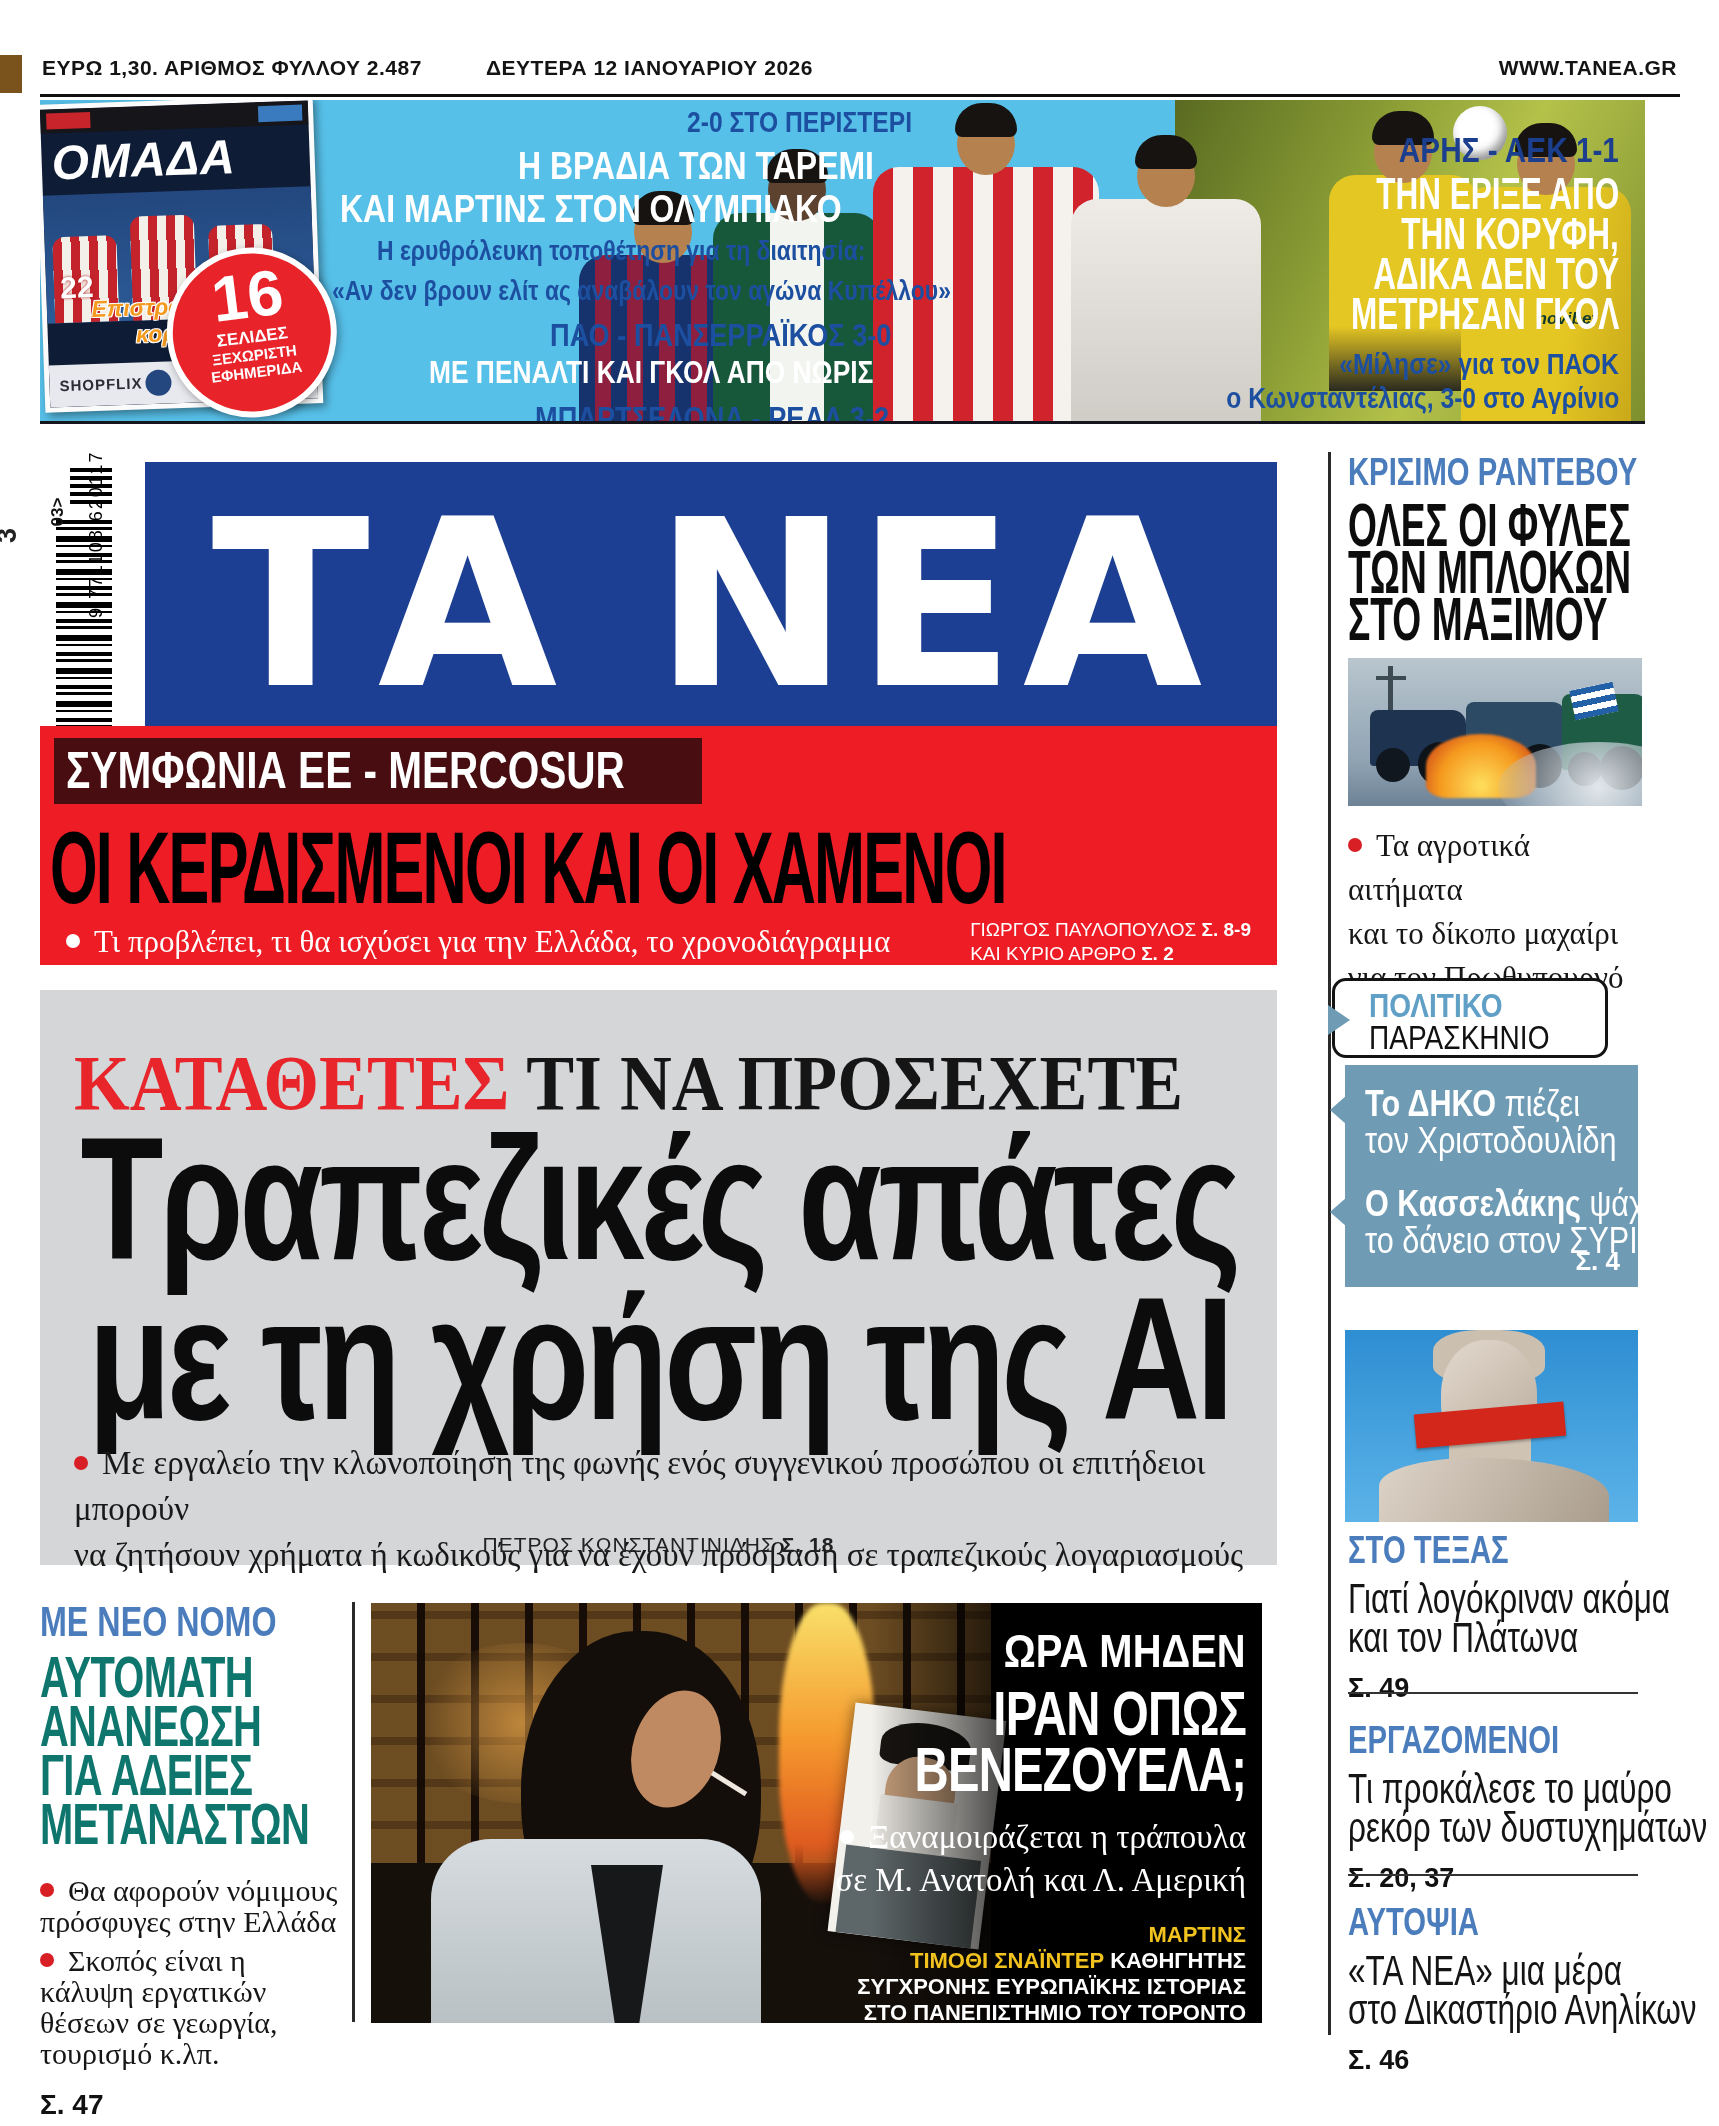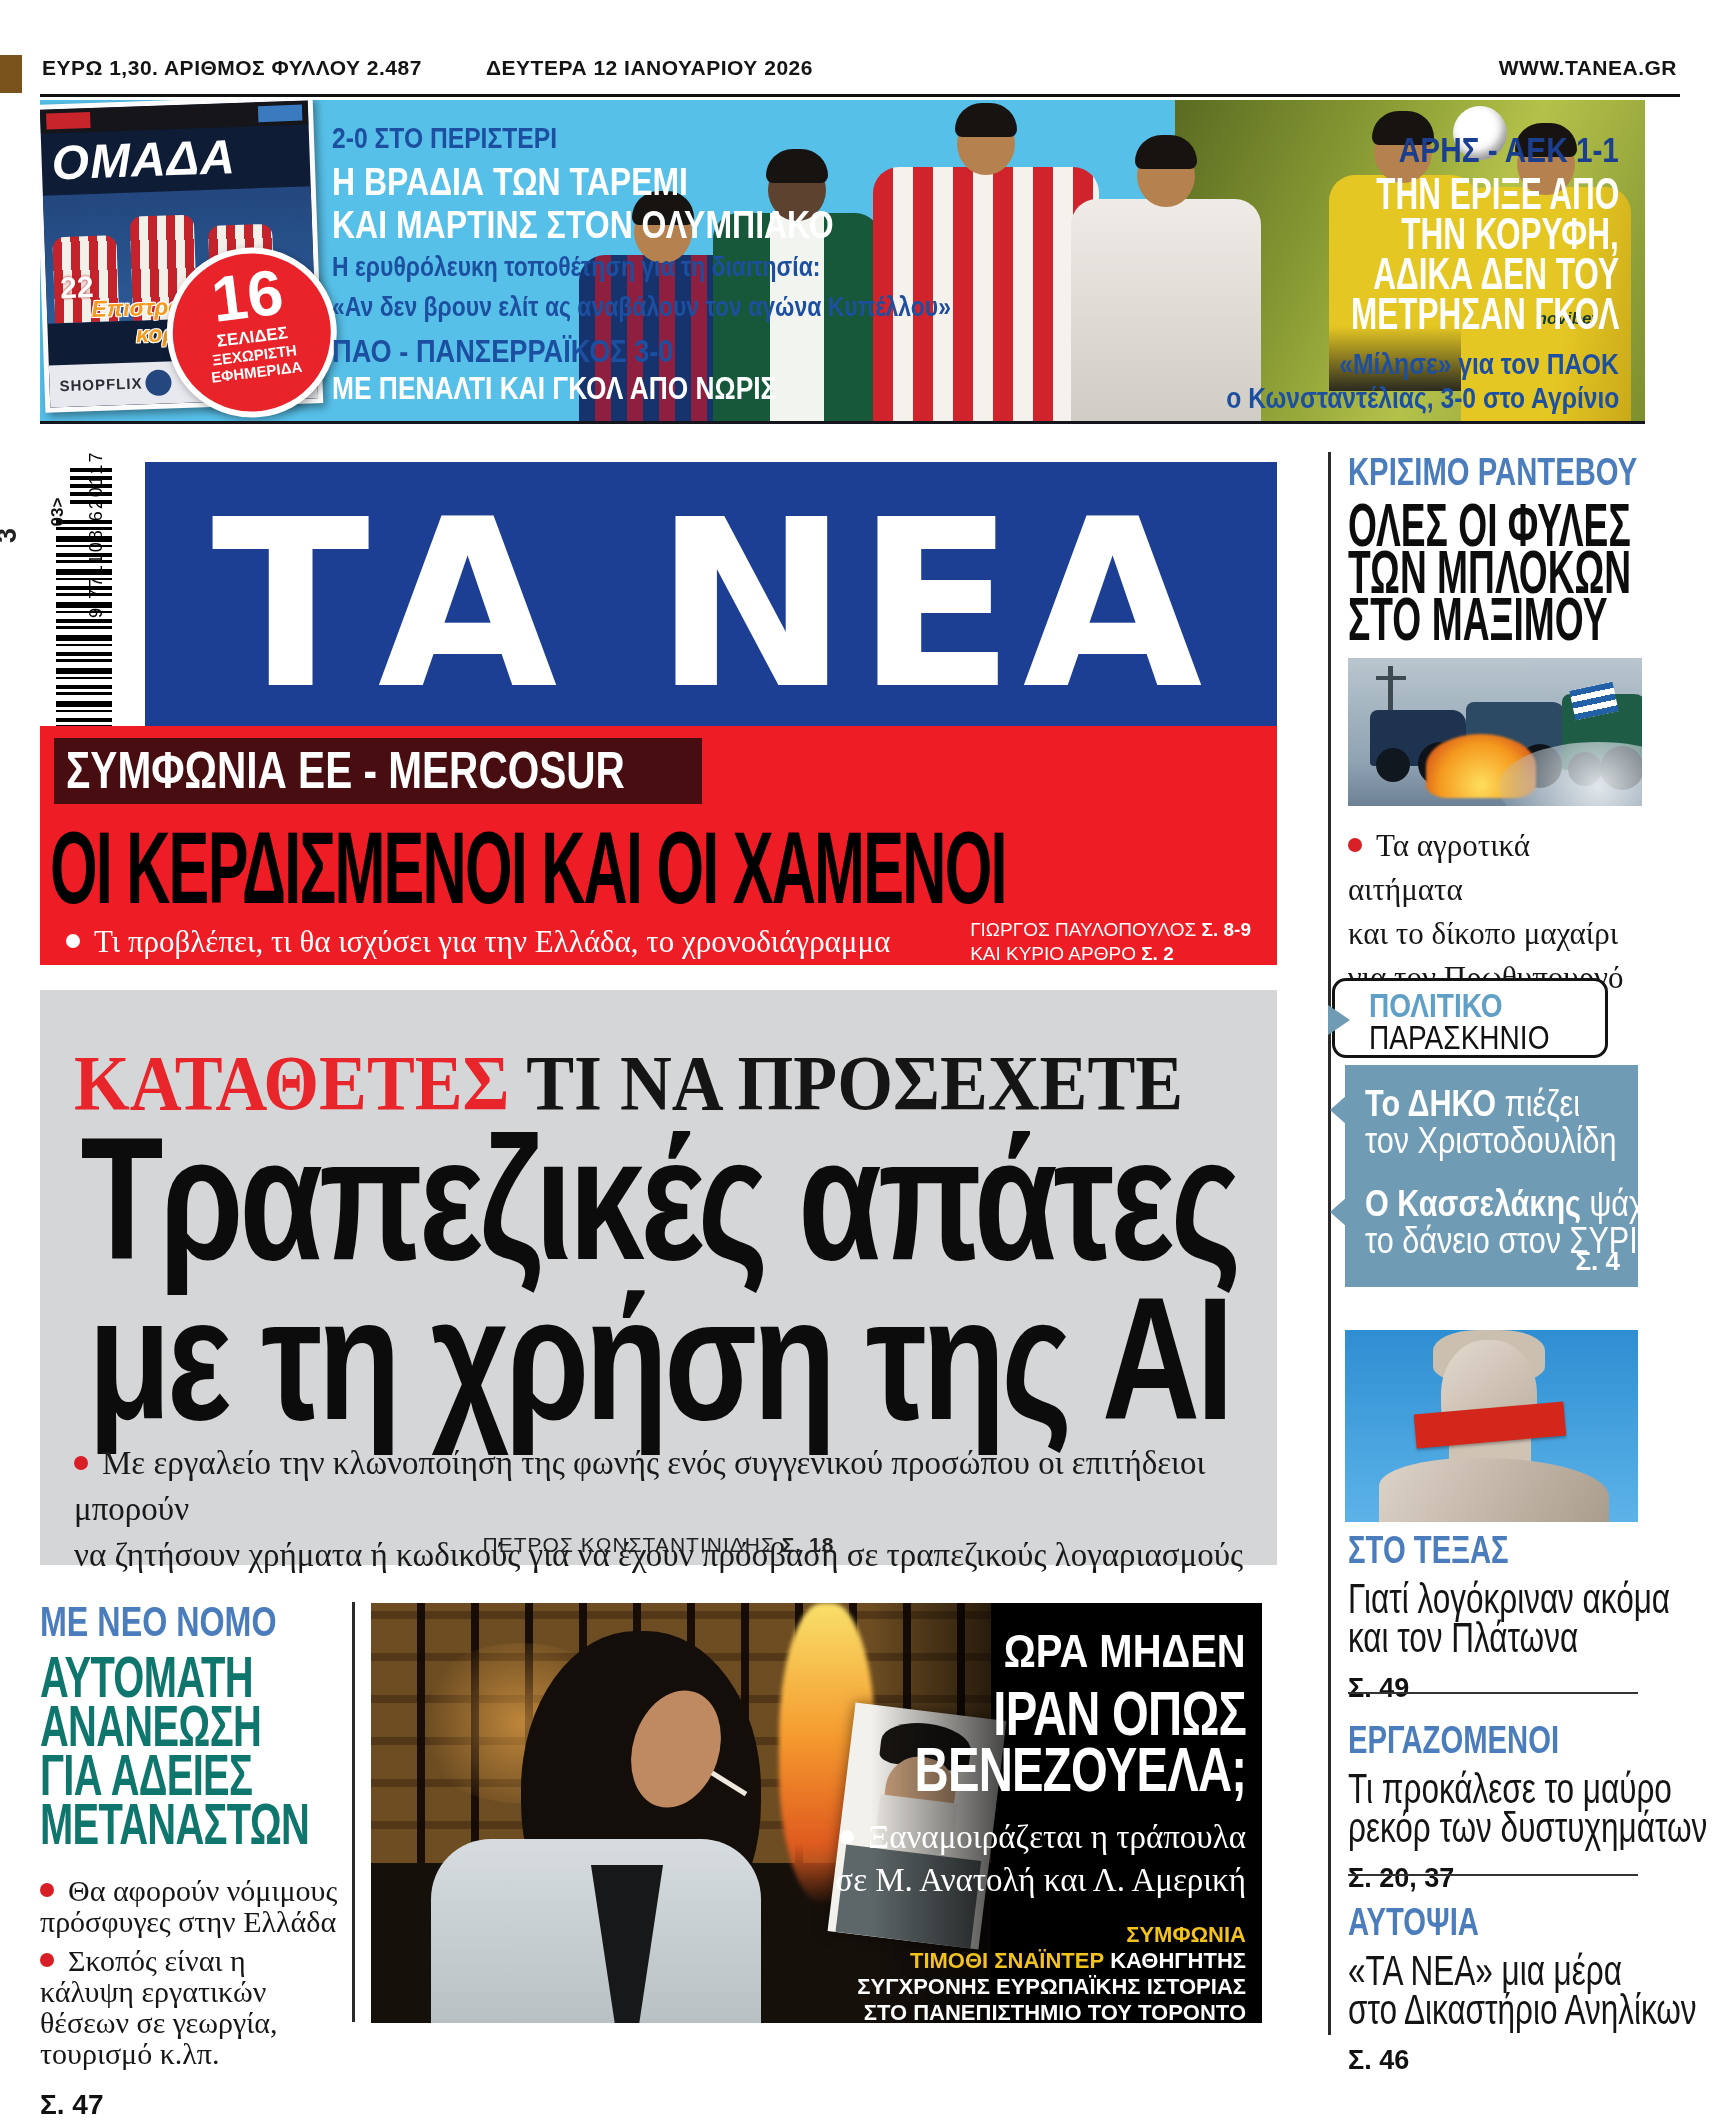--- a/index.html
+++ b/index.html
@@ -60,21 +60,21 @@
   .cover-foot{position:absolute;left:0;bottom:0;width:100%;height:42px;background:#e8e9ee;}
   .cover-brand{position:absolute;left:10px;top:12px;font-size:15px;font-weight:800;color:#2c2c34;letter-spacing:1px;}
   .cover-foot i{position:absolute;left:96px;top:8px;width:26px;height:26px;border-radius:50%;background:#23477e;}
   .badge{position:absolute;right:-16px;bottom:-12px;width:158px;height:158px;border-radius:50%;
       background:#e8232a;border:6px solid #fff;transform:rotate(-5deg);text-align:center;color:#fff;
       box-shadow:2px 3px 8px rgba(0,0,0,.35);}
   .badge .n{font-size:64px;font-weight:800;line-height:64px;margin-top:10px;}
   .badge .l1{font-size:17px;font-weight:800;line-height:19px;}
   .badge .l2{font-size:15px;font-weight:700;line-height:17px;}
   
-  .sb-left{position:absolute;left:292px;top:24px;width:620px;line-height:1;}
+  .sb-left{position:absolute;left:292px;top:8px;width:620px;line-height:1;text-align:right;}
   .sb-kick{font-size:29px;font-weight:800;color:#1d4fa1;}
   .sb-t{font-size:39px;font-weight:800;color:#fff;margin-top:9px;}
   .sb-s{font-size:27px;font-weight:700;color:#1d4fa1;margin-top:7px;}
   .mt14{margin-top:14px;} .mt10{margin-top:10px;}
   .sb-right{position:absolute;right:26px;top:32px;text-align:right;line-height:1;}
   .sbr-kick{font-size:35px;font-weight:800;color:#1b3f8e;}
   .sbr-t{font-size:45px;font-weight:800;color:#fff;margin-top:8px;line-height:38px;}
   .sbr-s{font-size:29px;font-weight:700;color:#1d4fa1;margin-top:16px;line-height:31px;}
 
   
@@ -349,21 +349,21 @@
     <div class="ifade"></div>
     <div class="itext">
       <div class="it-kick"><span class="cx85 oR">ΩΡΑ ΜΗΔΕΝ</span></div>
       <div class="it-h"><span class="cx75 oR">ΙΡΑΝ ΟΠΩΣ</span></div>
       <div class="it-h" style="margin-top:2px;"><span class="cx75 oR">ΒΕΝΕΖΟΥΕΛΑ;</span></div>
       <div class="it-b ser">
         <div><span class="wdot"></span><span>Ξαναμοιράζεται η τράπουλα</span></div>
         <div>σε Μ. Ανατολή και Λ. Αμερική</div>
       </div>
       <div class="it-wr">
-        <div class="yel">ΣΥΜΦΩΝΙΑ</div>
+        <div class="yel">ΜΑΡΤΙΝΣ</div>
         <div><span class="yel">ΤΙΜΟΘΙ ΣΝΑΪΝΤΕΡ</span><span> ΚΑΘΗΓΗΤΗΣ</span></div>
         <div>ΣΥΓΧΡΟΝΗΣ ΕΥΡΩΠΑΪΚΗΣ ΙΣΤΟΡΙΑΣ</div>
         <div>ΣΤΟ ΠΑΝΕΠΙΣΤΗΜΙΟ ΤΟΥ ΤΟΡΟΝΤΟ</div>
 
       </div>
     </div>
   </div>
 
   <div class="abs vrule2"></div>
 

